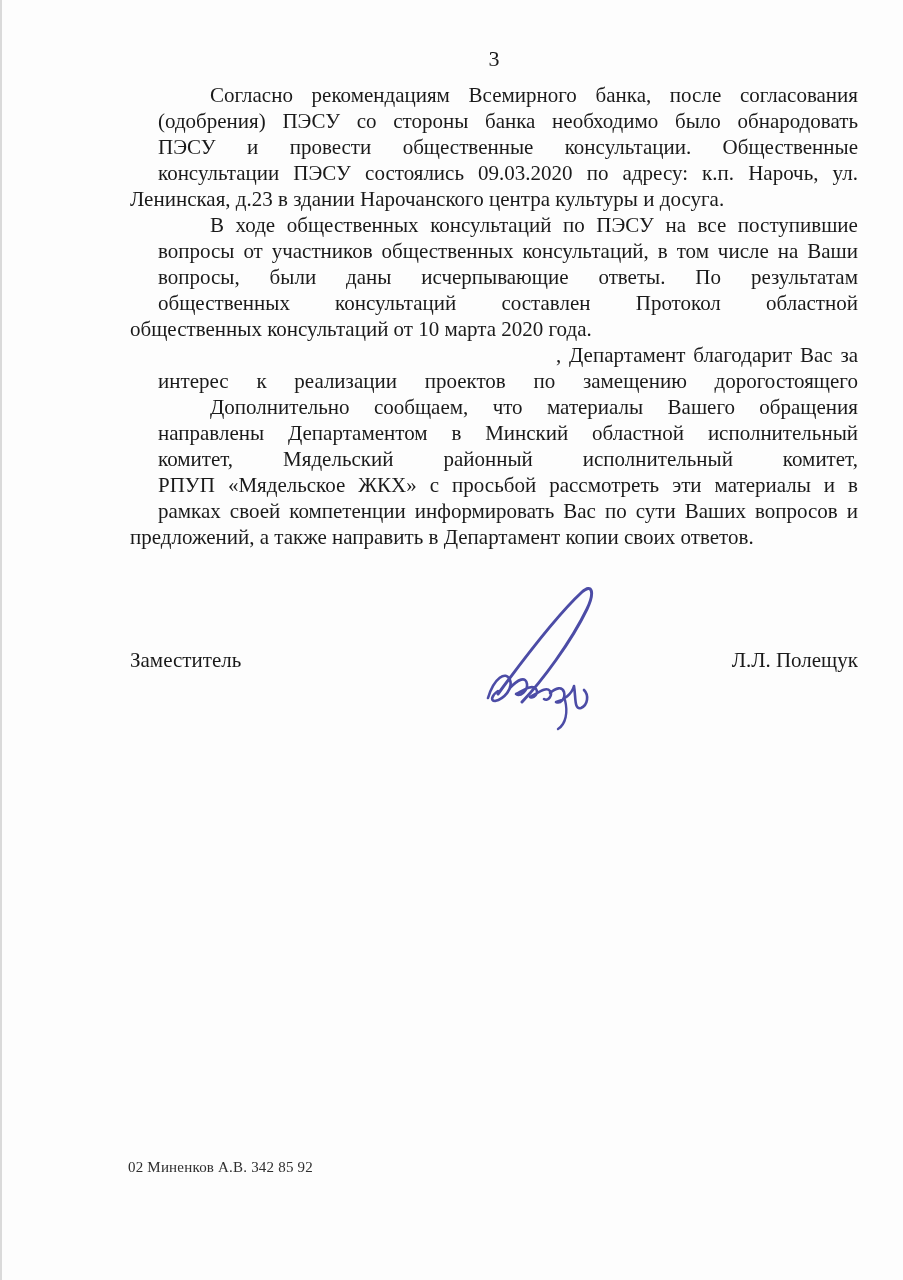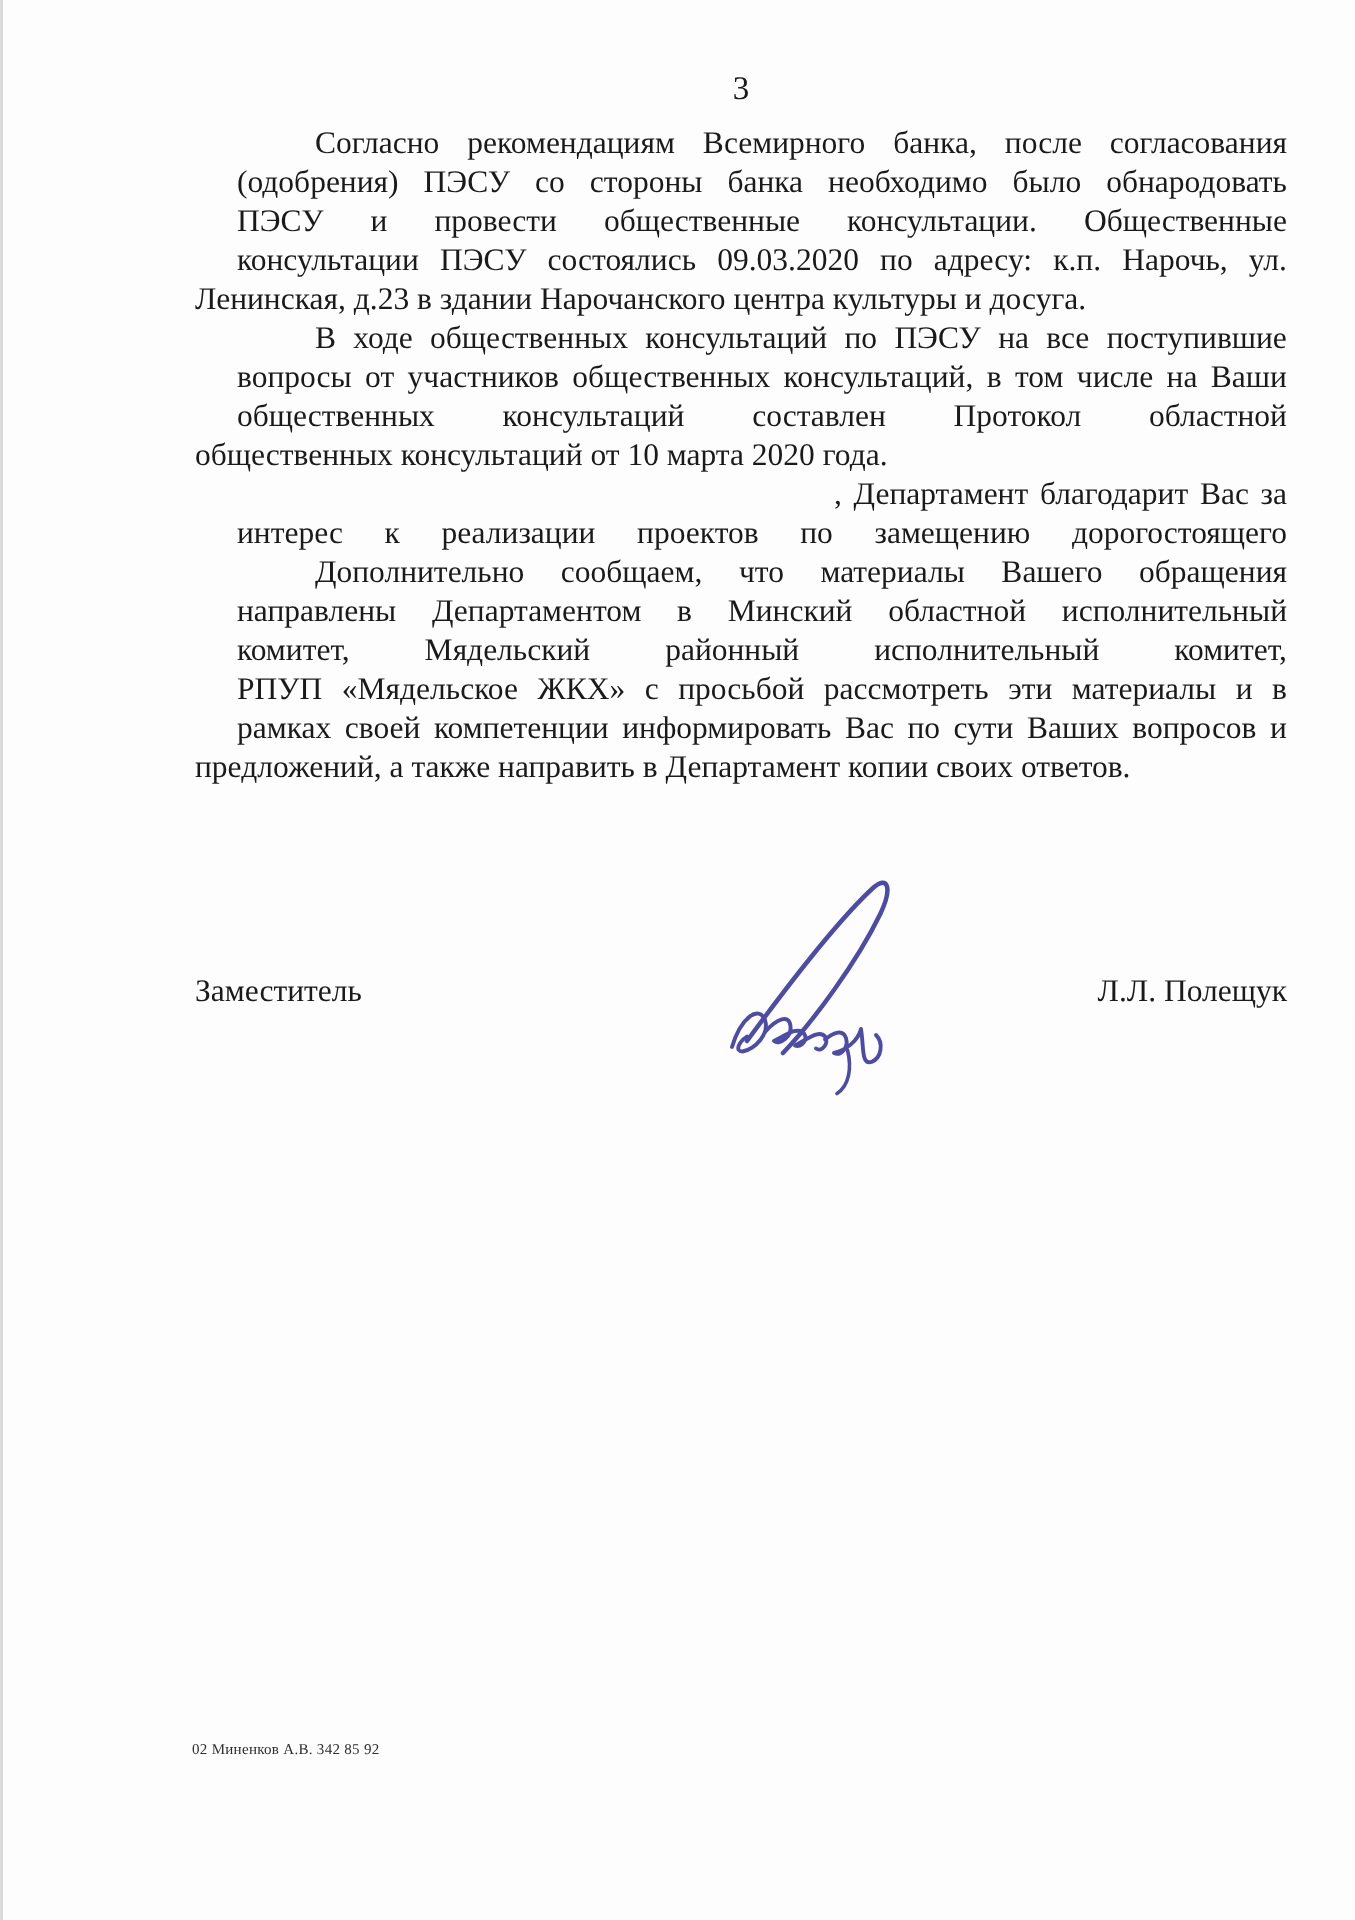--- a/index.html
+++ b/index.html
@@ -64,21 +64,21 @@
   }
   .signature-svg path {
     fill: none;
     stroke: var(--ink, #4c4ca6);
     stroke-linecap: round;
     stroke-linejoin: round;
   }
   .footer-note {
     position: absolute;
     left: 128px; top: 1158px;
-    font-size: 10px;
+    font-size: 15px;
     line-height: 18px;
     color: #2e2e2e;
     letter-spacing: 0.2px;
   }
 </style>
 </head>
 <body>
 
 <div class="page">
   <div class="scan-edge"></div>
@@ -144,20 +144,29 @@
           <span>участников</span>
           <span>общественных</span>
           <span>консультаций,</span>
           <span>в</span>
           <span>том</span>
           <span>числе</span>
           <span>на</span>
           <span>Ваши</span>
         </div>
         <div class="line just">
+          <span>вопросы,</span>
+          <span>были</span>
+          <span>даны</span>
+          <span>исчерпывающие</span>
+          <span>ответы.</span>
+          <span>По</span>
+          <span>результатам</span>
+        </div>
+        <div class="line just">
           <span>общественных</span>
           <span>консультаций</span>
           <span>составлен</span>
           <span>Протокол</span>
           <span>областной</span>
         </div>
         <div class="line">общественных консультаций от 10 марта 2020 года.</div>
       </div>
       <div>
         <div class="line just big-indent">

